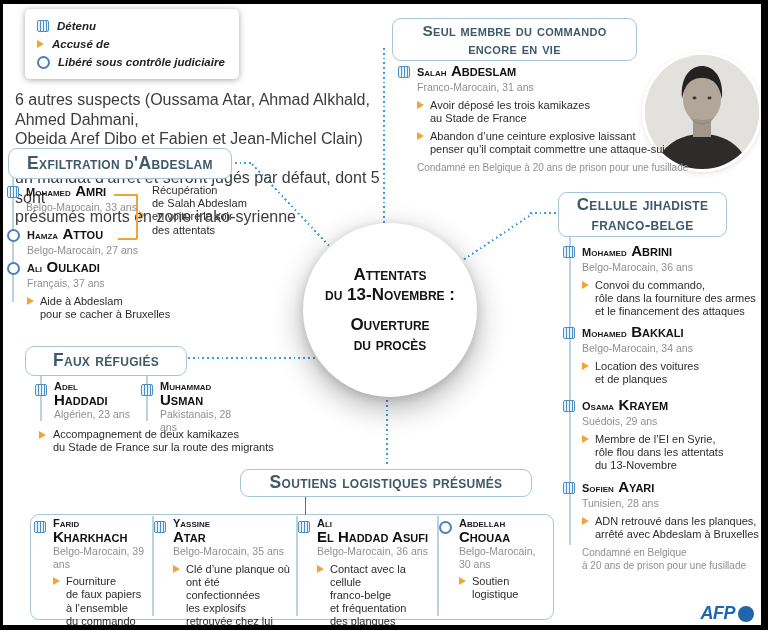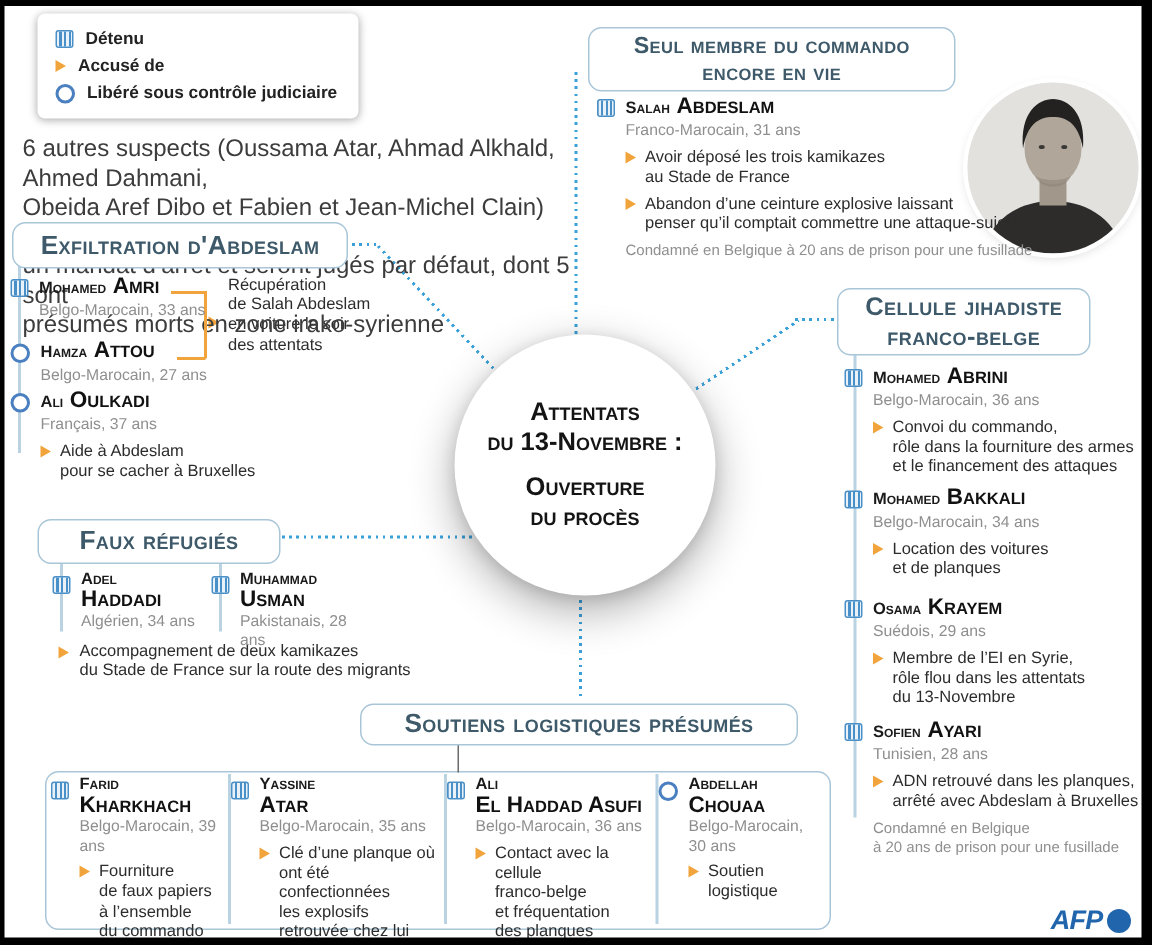--- a/index.html
+++ b/index.html
@@ -17,21 +17,21 @@
   
   .hbox{position:absolute;background:#fff;border:1.5px solid #a9c6d8;border-radius:9px;
         display:flex;align-items:center;justify-content:center;text-align:center;z-index:5;}
   .htitle{font-variant:small-caps;font-weight:600;color:#3e5a6a;letter-spacing:.3px;
           white-space:pre-line;line-height:1.12;}
 
   
   .legend{position:absolute;left:25px;top:9px;background:#fff;border-radius:5px;
           box-shadow:0 1px 6px rgba(0,0,0,.35);padding:8px 14px 8px 12px;z-index:6;}
   .legend-row{display:flex;align-items:center;gap:8px;height:18px;
-              font-size:11.5px;font-weight:600;color:#222;}
+              font-size:11.5px;font-weight:600;color:#222;font-style:italic;}
 
   
   .icon-detained{display:inline-block;width:10px;height:10px;flex:none;
      border:1.5px solid #4a90c8;border-radius:2px;
      background:repeating-linear-gradient(to right,#eaf2f9 0 1.6px,#4a90c8 1.6px 3.1px);}
   .icon-released{display:inline-block;width:9px;height:9px;flex:none;
      border:2px solid #4a7fc0;border-radius:50%;background:#fff;}
   .tri{display:inline-block;width:0;height:0;flex:none;
      border-top:4.5px solid transparent;border-bottom:4.5px solid transparent;
      border-left:7px solid #f2a43c;}
@@ -309,21 +309,21 @@
     <div class="htitle" style="font-size:17.5px;">Faux réfugiés</div>
   </div>
 
   <div class="person stacked" style="left:35px;top:381px;width:100px;">
     <span class="icon-detained p-icon"></span>
     <div class="p-body">
       <div class="p-name">
         <span class="fname">Adel</span>
         <span class="lname">Haddadi</span>
       </div>
-      <div class="p-natl">Algérien, 34 ans</div>
+      <div class="p-natl">Algérien, 23 ans</div>
     </div>
   </div>
 
   <div class="person stacked" style="left:141px;top:381px;width:110px;">
     <span class="icon-detained p-icon"></span>
     <div class="p-body">
       <div class="p-name">
         <span class="fname">Muhammad</span>
         <span class="lname">Usman</span>
       </div>

